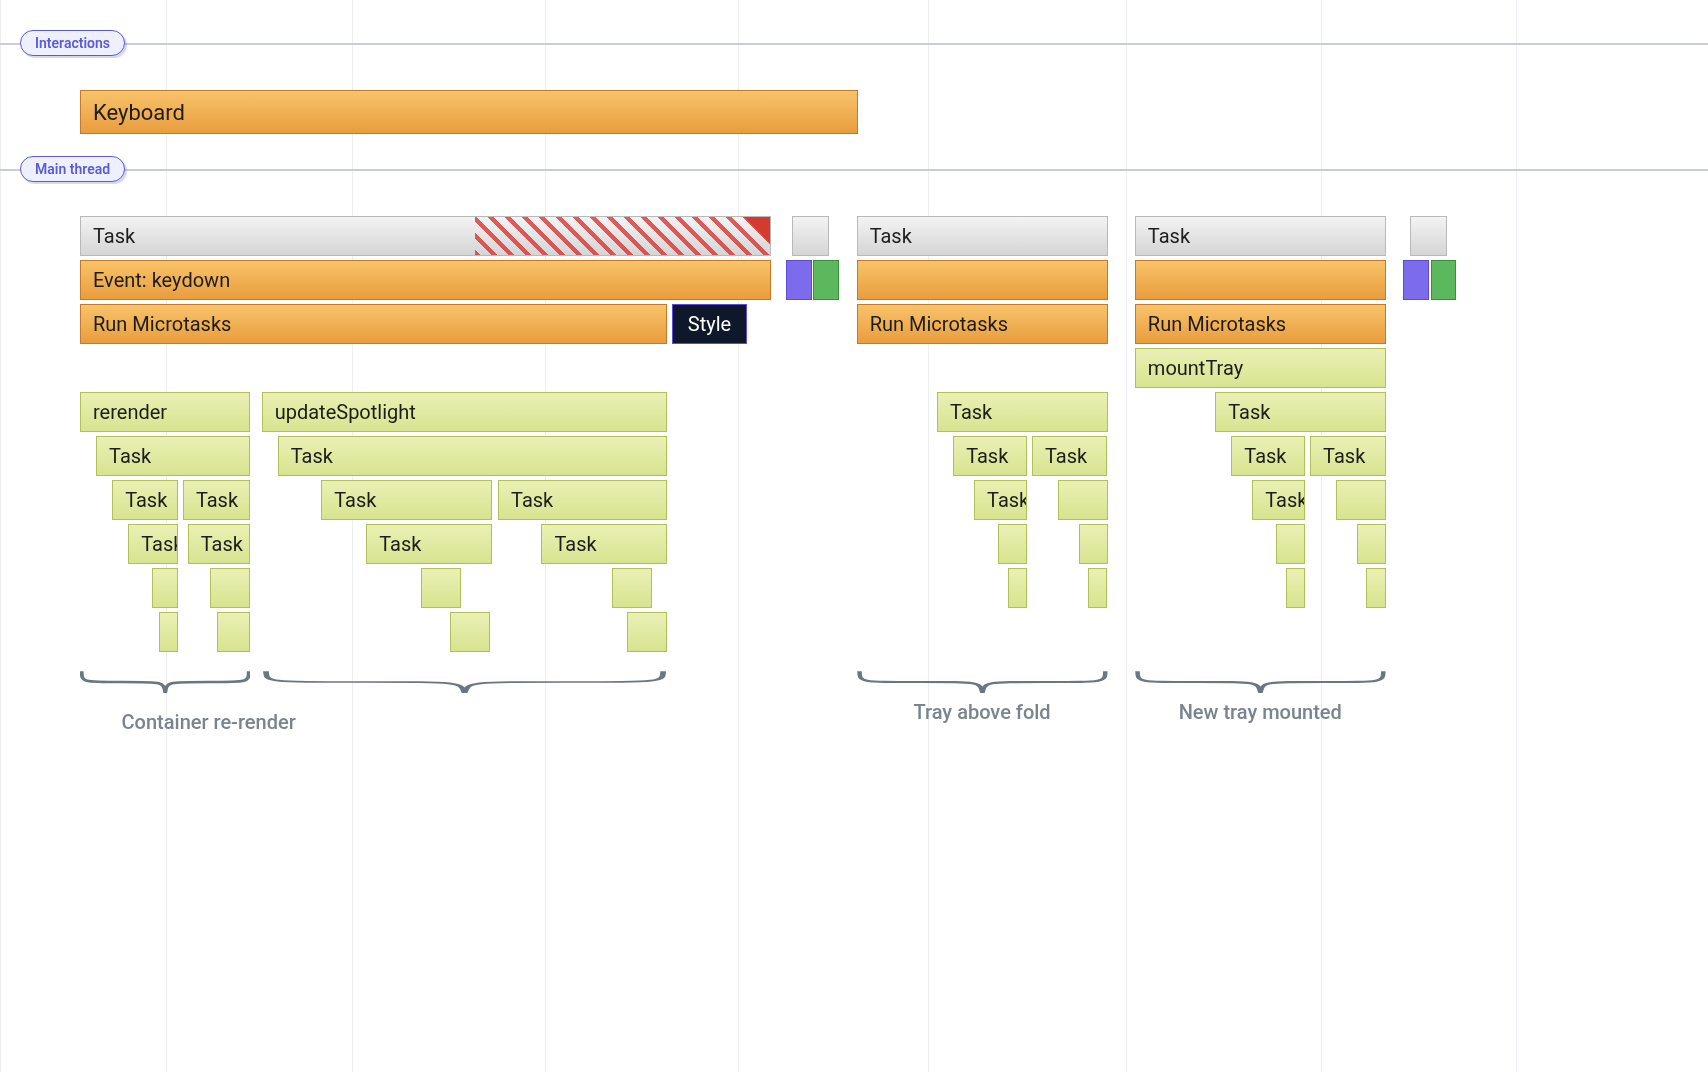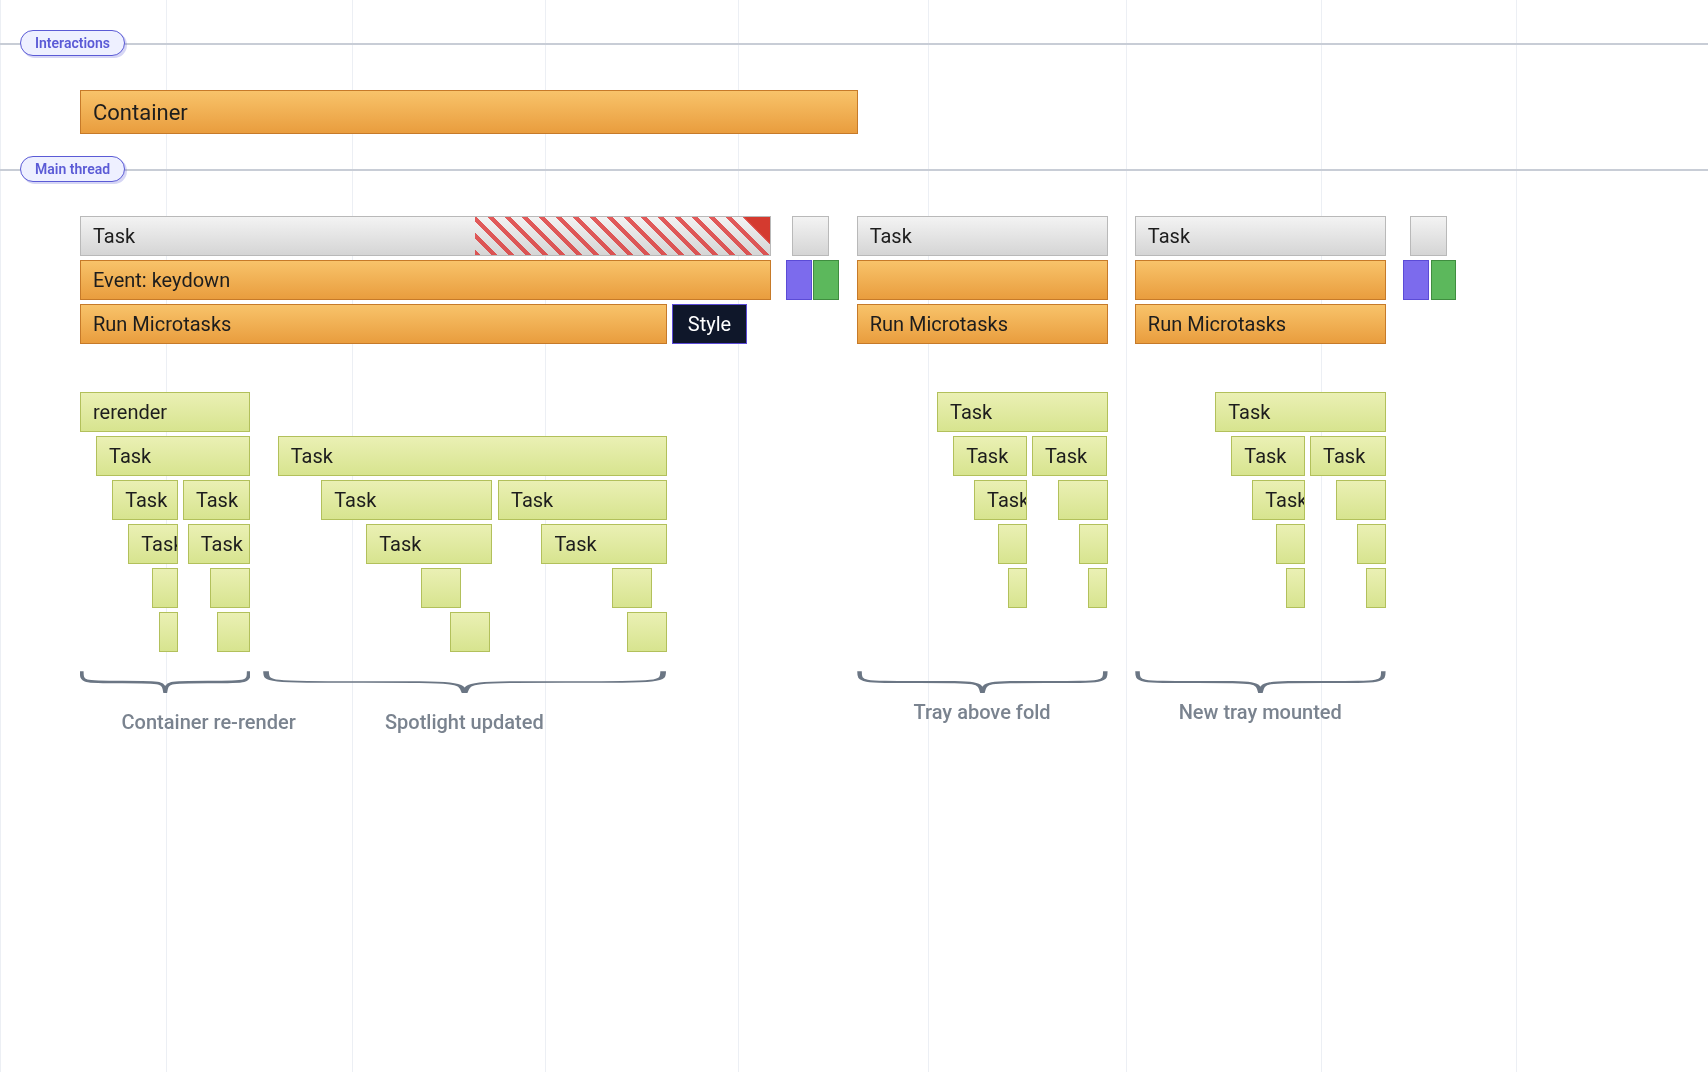--- a/index.html
+++ b/index.html
@@ -143,38 +143,39 @@
   <div class="line"></div>
   <div class="section-pill">Interactions</div>
 </div>
 <div class="section-header" style="top:168px">
   <div class="line"></div>
   <div class="section-pill">Main thread</div>
 </div>
 
 <div class="canvas">
 
-  <div class="bar orange kbd-bar" style="left:0%; width:48.4%; top:90px;">Container</div>
+  <div class="bar orange kbd-bar" style="left:0%; width:48.4%; top:90px;">Keyboard</div>
 
   <div class="bar gray" style="left:0%; width:43%; top:216px;">
     <span>Task</span>
     <div class="hatched" style="left:57.2%; right:0;"></div>
     <div class="red-triangle"></div>
   </div>
   <div class="bar gray tiny" style="left:44.3%; width:2.3%; top:216px;"></div>
 
   <div class="bar orange" style="left:0%; width:43%; top:260px;">Event: keydown</div>
   <div class="bar violet-chip tiny" style="left:43.9%; width:1.6%; top:260px;"></div>
   <div class="bar green-chip tiny" style="left:45.6%; width:1.6%; top:260px;"></div>
 
   <div class="bar orange" style="left:0%; width:36.5%; top:304px;">Run Microtasks</div>
   <div class="bar purple" style="left:36.8%; width:4.7%; top:304px;">Style</div>
 
 
   <div class="bar green" style="left:0%; width:10.6%; top:392px;">rerender</div>
+  <div class="bar green" style="left:11.3%; width:25.2%; top:392px;">updateSpotlight</div>
 
   <div class="bar green" style="left:1%; width:9.6%; top:436px;">Task</div>
   <div class="bar green" style="left:12.3%; width:24.2%; top:436px;">Task</div>
 
   <div class="bar green" style="left:2%; width:4.1%; top:480px;">Task</div>
   <div class="bar green" style="left:6.4%; width:4.2%; top:480px;">Task</div>
   <div class="bar green" style="left:15%; width:10.6%; top:480px;">Task</div>
   <div class="bar green" style="left:26%; width:10.5%; top:480px;">Task</div>
 
   <div class="bar green" style="left:3%; width:3.1%; top:524px;">Task</div>
@@ -204,20 +205,21 @@
   <div class="bar green tiny" style="left:62.1%; width:1.8%; top:524px;"></div>
   <div class="bar green tiny" style="left:57.7%; width:1.2%; top:568px;"></div>
   <div class="bar green tiny" style="left:62.7%; width:1.2%; top:568px;"></div>
 
   <div class="bar gray" style="left:65.6%; width:15.6%; top:216px;">Task</div>
   <div class="bar gray tiny" style="left:82.7%; width:2.3%; top:216px;"></div>
   <div class="bar orange tiny" style="left:65.6%; width:15.6%; top:260px;"></div>
   <div class="bar violet-chip tiny" style="left:82.3%; width:1.6%; top:260px;"></div>
   <div class="bar green-chip tiny" style="left:84%; width:1.6%; top:260px;"></div>
   <div class="bar orange" style="left:65.6%; width:15.6%; top:304px;">Run Microtasks</div>
+  <div class="bar green" style="left:65.6%; width:15.6%; top:348px;">mountTray</div>
   <div class="bar green" style="left:70.6%; width:10.6%; top:392px;">Task</div>
   <div class="bar green" style="left:71.6%; width:4.6%; top:436px;">Task</div>
   <div class="bar green" style="left:76.5%; width:4.7%; top:436px;">Task</div>
   <div class="bar green" style="left:72.9%; width:3.3%; top:480px;">Task</div>
   <div class="bar green tiny" style="left:78.1%; width:3.1%; top:480px;"></div>
   <div class="bar green tiny" style="left:74.4%; width:1.8%; top:524px;"></div>
   <div class="bar green tiny" style="left:79.4%; width:1.8%; top:524px;"></div>
   <div class="bar green tiny" style="left:75%; width:1.2%; top:568px;"></div>
   <div class="bar green tiny" style="left:80%; width:1.2%; top:568px;"></div>
 
@@ -226,21 +228,20 @@
       <path d="M1 1 C1 10 1 10 25 10 C49 10 49 10 50 19 C51 10 51 10 75 10 C99 10 99 10 99 1" fill="none" stroke="#6b7684" stroke-width="2.2"></path>
     </svg>
   </div>
   <div class="brace-label" style="left:0%; width:16%; top:710px;">Container re-render</div>
 
   <div class="brace" style="left:11.3%; width:25.2%; top:670px;">
     <svg viewBox="0 0 100 20" preserveAspectRatio="none">
       <path d="M1 1 C1 10 1 10 25 10 C49 10 49 10 50 19 C51 10 51 10 75 10 C99 10 99 10 99 1" fill="none" stroke="#6b7684" stroke-width="1.4"></path>
     </svg>
   </div>
-  <div class="brace-label" style="left:11.3%; width:25.2%; top:710px;">Spotlight updated</div>
 
   <div class="brace" style="left:48.3%; width:15.6%; top:670px;">
     <svg viewBox="0 0 100 20" preserveAspectRatio="none">
       <path d="M1 1 C1 10 1 10 25 10 C49 10 49 10 50 19 C51 10 51 10 75 10 C99 10 99 10 99 1" fill="none" stroke="#6b7684" stroke-width="1.8"></path>
     </svg>
   </div>
   <div class="brace-label" style="left:48.3%; width:15.6%; top:700px;">Tray above fold</div>
 
   <div class="brace" style="left:65.6%; width:15.6%; top:670px;">
     <svg viewBox="0 0 100 20" preserveAspectRatio="none">

